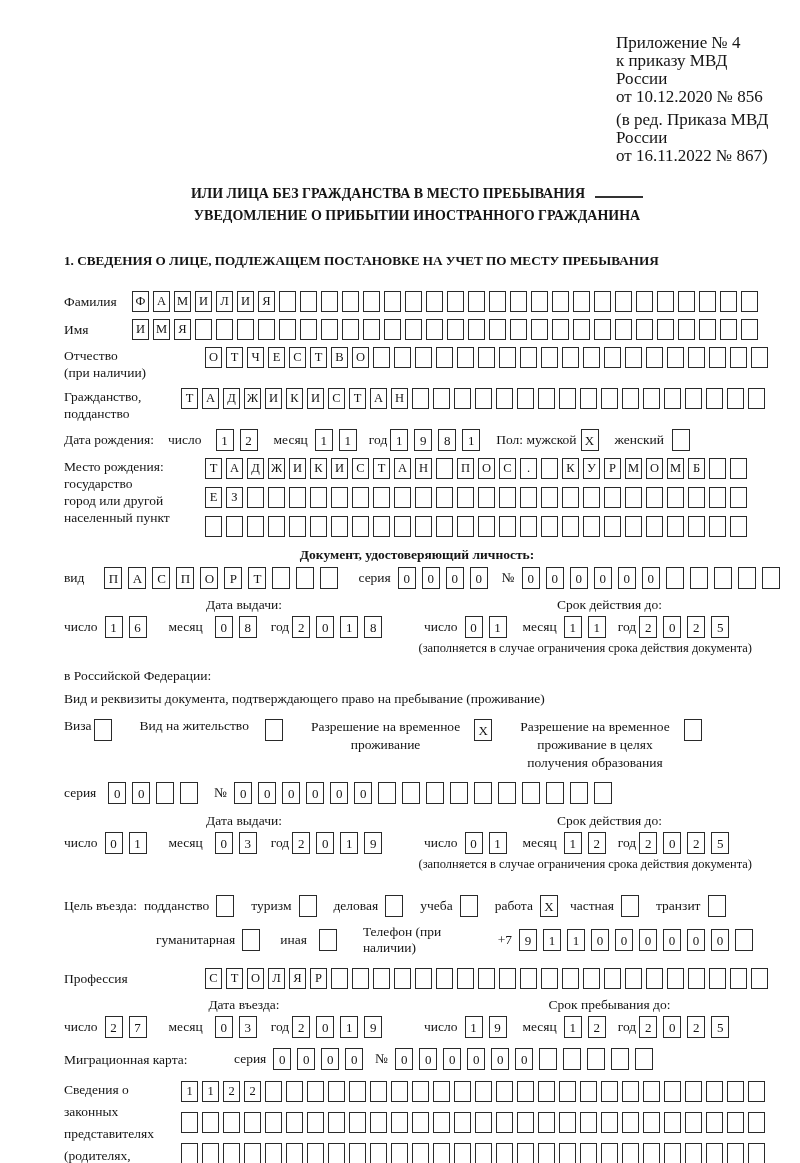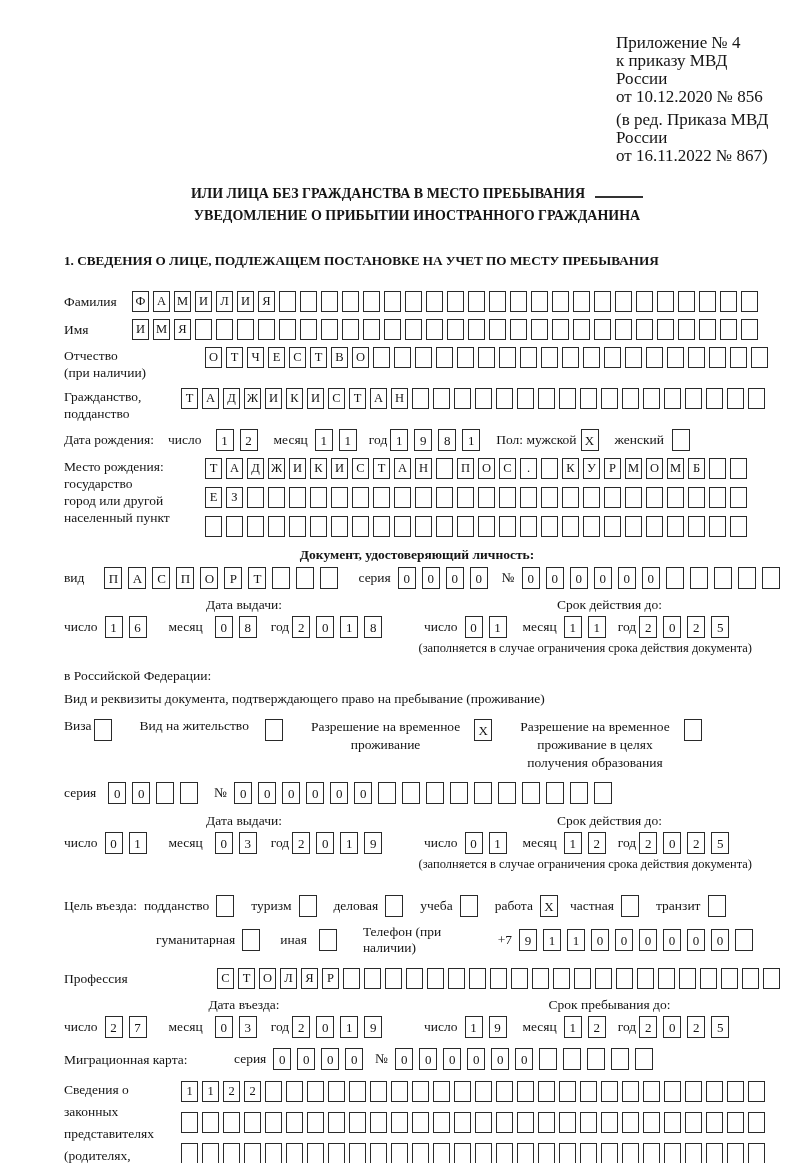--- a/index.html
+++ b/index.html
@@ -600,21 +600,21 @@
         <span class="cell lg">0</span>
         <span class="cell lg">0</span>
         <span class="cell lg">0</span>
         <span class="cell lg">0</span>
         <span class="cell lg">0</span>
         <span class="cell lg">0</span>
         <span class="cell lg"></span>
       </span>
   </div>
 
-  <div class="row" style="margin-top:12px;gap:12px;">
+  <div class="row" style="margin-top:12px;">
     <span class="lbl w141">Профессия</span>
     <span class="cells">
         <span class="cell">С</span>
         <span class="cell">Т</span>
         <span class="cell">О</span>
         <span class="cell">Л</span>
         <span class="cell">Я</span>
         <span class="cell">Р</span>
         <span class="cell"></span>
         <span class="cell"></span>

